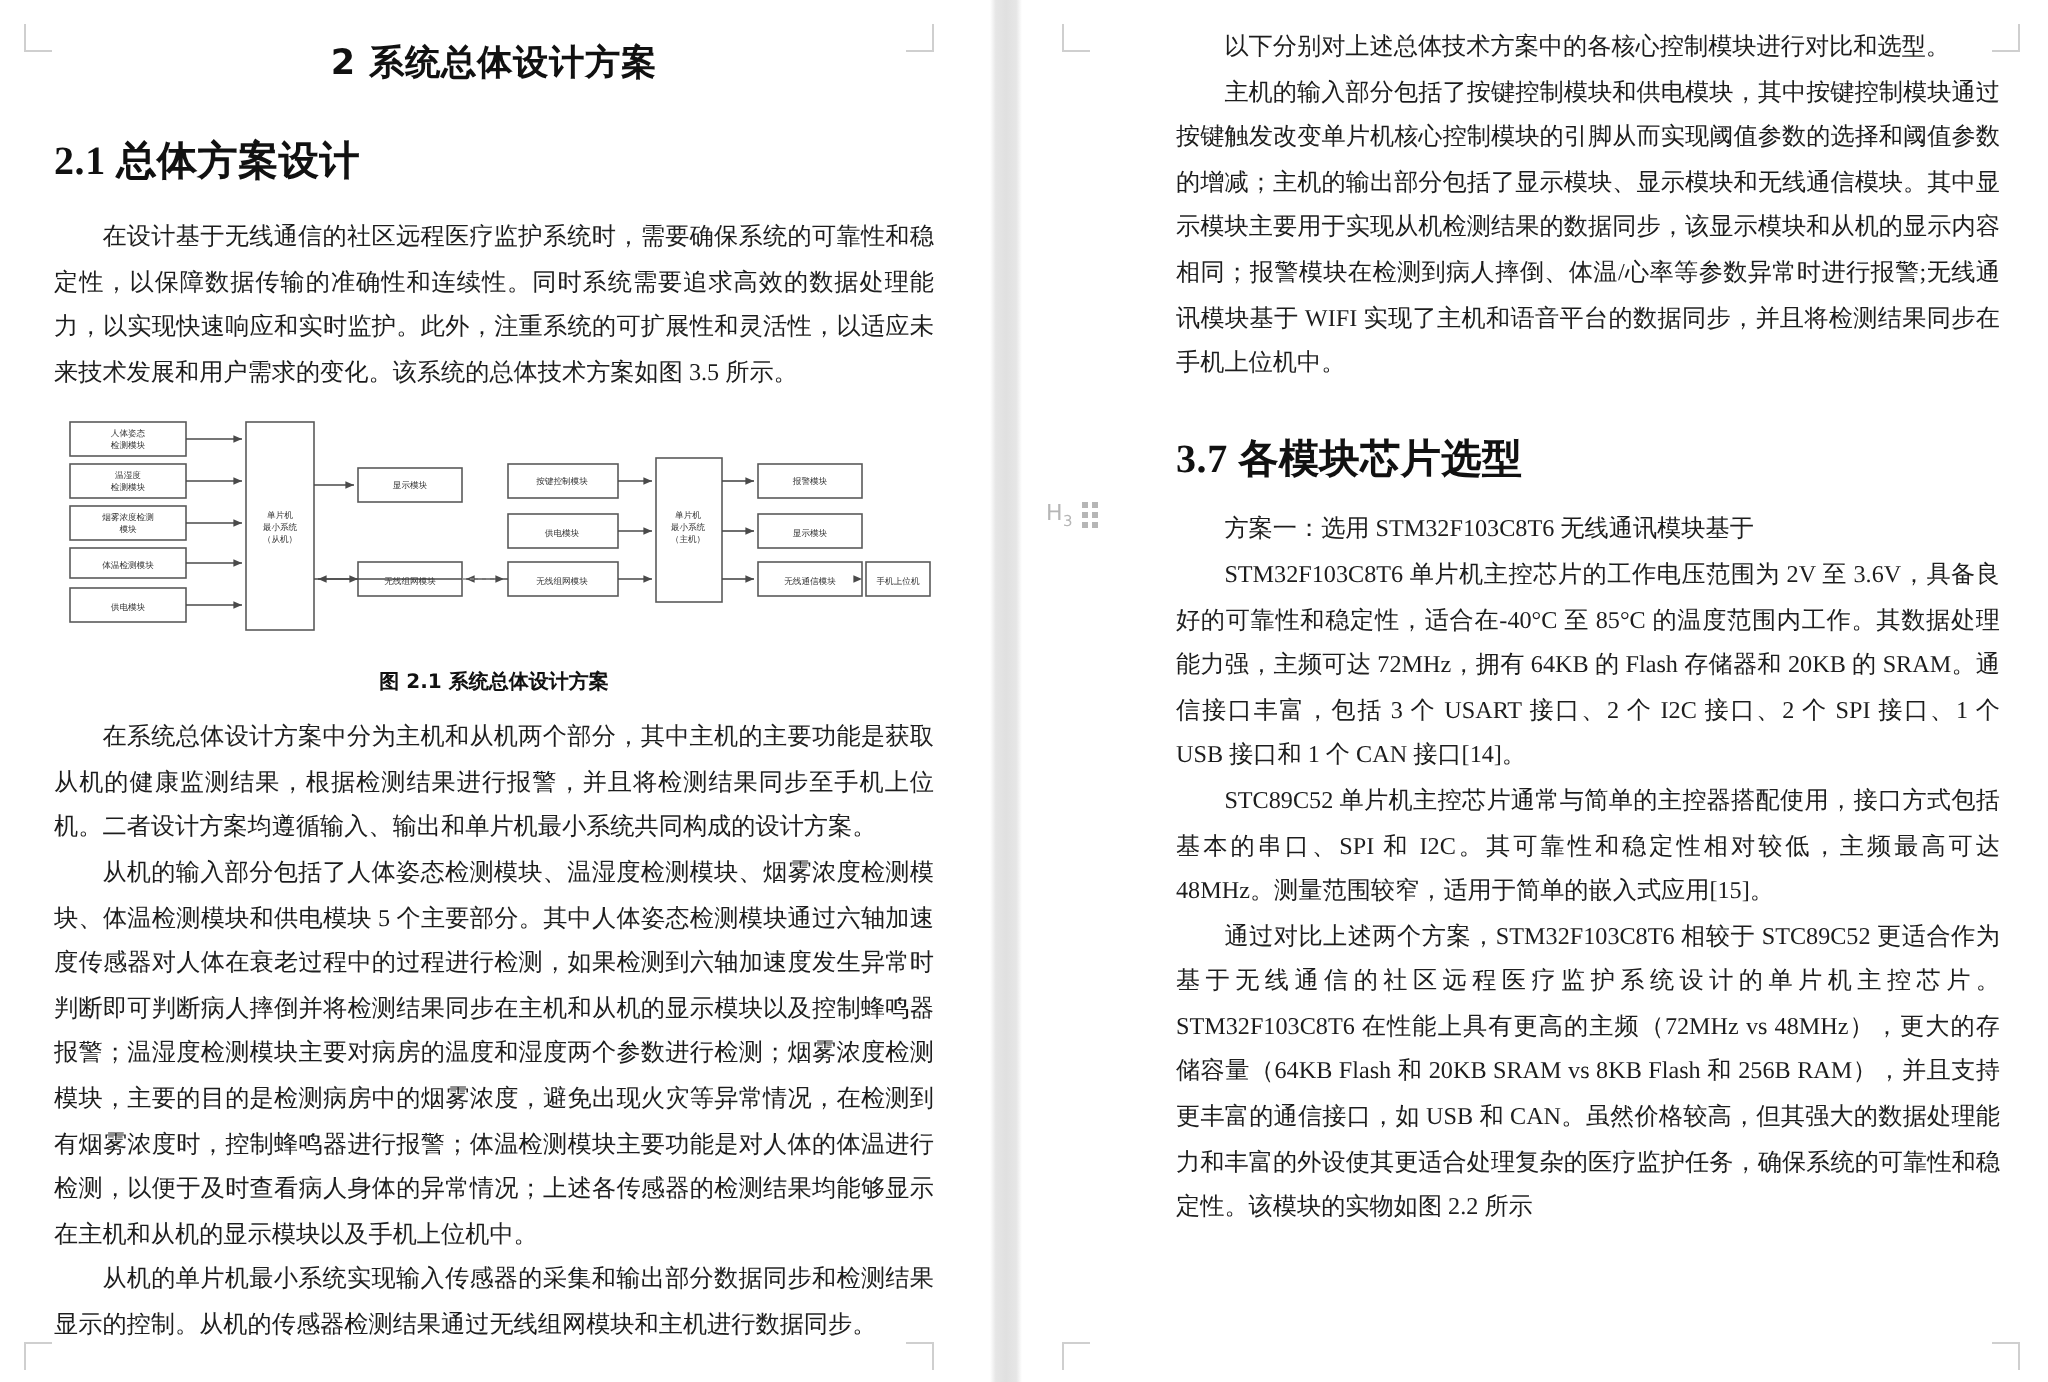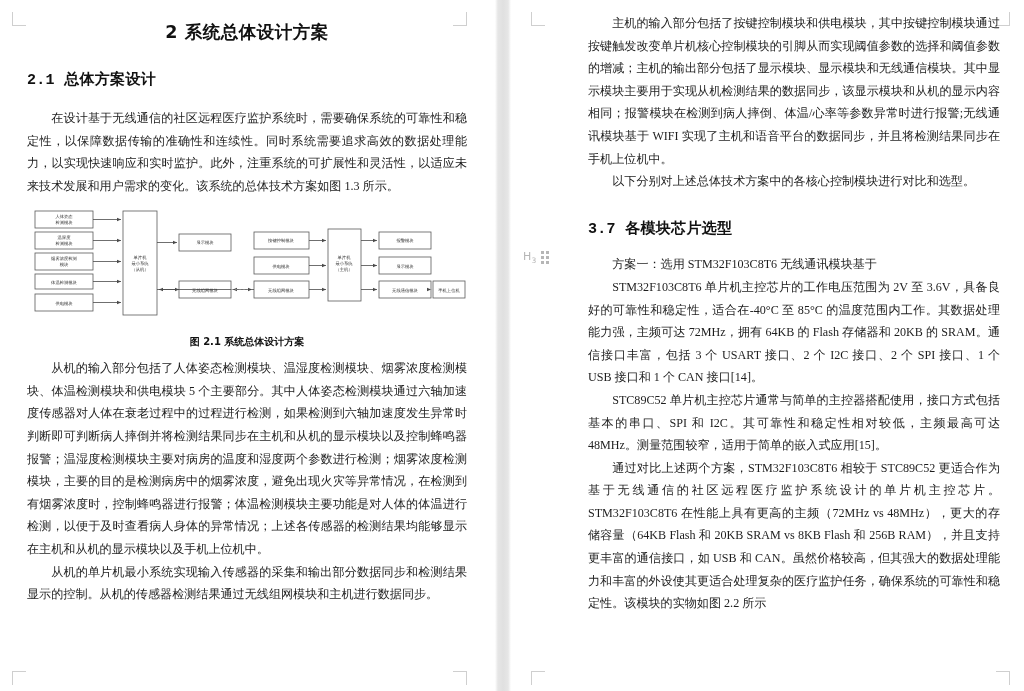--- a/index.html
+++ b/index.html
@@ -63,23 +63,23 @@
   h1.doc-h1 {
     font-family: "DejaVu Sans", "Liberation Sans", sans-serif;
     font-weight: bold;
     font-size: 17.5px;
     text-align: center;
     margin: 21px 0 0 0;
     letter-spacing: .5px;
     color: #111;
   }
   h2.doc-h2 {
-    font-family: Liberation Mono, monospace;
-    font-weight: bold;
-    font-size: 15px;
+    font-family: Liberation Serif, serif;
+    font-weight: bold;
+    font-size: 20px;
     margin: 26px 0 0 0;
     letter-spacing: .3px;
     color: #111;
   }
   h3.doc-h3 {
     font-family: "DejaVu Sans", "Liberation Sans", sans-serif;
     font-weight: bold;
     font-size: 13.6px;
     margin: 17px 0 0 0;
     letter-spacing: .2px;
@@ -134,21 +134,21 @@
     <div class="crop tr" style="right:28px; top:12px;"></div>
     <div class="crop bl" style="left:12px;  bottom:6px;"></div>
     <div class="crop br" style="right:28px; bottom:6px;"></div>
 
     <div class="body-col">
 
       <h1 class="doc-h1">2  系统总体设计方案</h1>
 
       <h2 class="doc-h2">2.1  总体方案设计</h2>
 
-      <p class="para gap">在设计基于无线通信的社区远程医疗监护系统时，需要确保系统的可靠性和稳定性，以保障数据传输的准确性和连续性。同时系统需要追求高效的数据处理能力，以实现快速响应和实时监护。此外，注重系统的可扩展性和灵活性，以适应未来技术发展和用户需求的变化。该系统的总体技术方案如图 1.3 所示。</p>
+      <p class="para gap">在设计基于无线通信的社区远程医疗监护系统时，需要确保系统的可靠性和稳定性，以保障数据传输的准确性和连续性。同时系统需要追求高效的数据处理能力，以实现快速响应和实时监护。此外，注重系统的可扩展性和灵活性，以适应未来技术发展和用户需求的变化。该系统的总体技术方案如图 3.5 所示。</p>
 
       <div class="diagram">
         <svg width="440" height="118" viewBox="0 0 440 118" xmlns="http://www.w3.org/2000/svg">
           <defs>
             <marker id="ah" markerWidth="6" markerHeight="6" refX="5.4" refY="3" orient="auto">
               <path d="M0,0.6 L5.4,3 L0,5.4 z" fill="#4a4a4a"></path>
             </marker>
           </defs>
           <g fill="none" stroke="#5a5a5a" stroke-width="0.8">
 
@@ -228,20 +228,21 @@
             <text x="378" y="61">显示模块</text>
             <text x="378" y="85">无线通信模块</text>
 
             <text x="422" y="85">手机上位机</text>
           </g>
         </svg>
       </div>
 
       <div class="fig-cap">图 2.1  系统总体设计方案</div>
 
+      <p class="para">在系统总体设计方案中分为主机和从机两个部分，其中主机的主要功能是获取从机的健康监测结果，根据检测结果进行报警，并且将检测结果同步至手机上位机。二者设计方案均遵循输入、输出和单片机最小系统共同构成的设计方案。</p>
       <p class="para">从机的输入部分包括了人体姿态检测模块、温湿度检测模块、烟雾浓度检测模块、体温检测模块和供电模块 5 个主要部分。其中人体姿态检测模块通过六轴加速度传感器对人体在衰老过程中的过程进行检测，如果检测到六轴加速度发生异常时判断即可判断病人摔倒并将检测结果同步在主机和从机的显示模块以及控制蜂鸣器报警；温湿度检测模块主要对病房的温度和湿度两个参数进行检测；烟雾浓度检测模块，主要的目的是检测病房中的烟雾浓度，避免出现火灾等异常情况，在检测到有烟雾浓度时，控制蜂鸣器进行报警；体温检测模块主要功能是对人体的体温进行检测，以便于及时查看病人身体的异常情况；上述各传感器的检测结果均能够显示在主机和从机的显示模块以及手机上位机中。</p>
       <p class="para">从机的单片机最小系统实现输入传感器的采集和输出部分数据同步和检测结果显示的控制。从机的传感器检测结果通过无线组网模块和主机进行数据同步。</p>
     </div>
   </div>
 
   <div class="gutter" style="left:495px;"></div>
 
   <div class="page right">
     <div class="crop tl" style="left:20px;  top:12px;"></div>
     <div class="crop tr" style="right:14px; top:12px;"></div>
@@ -254,22 +255,22 @@
         <i></i>
           <i></i>
           <i></i>
           <i></i>
           <i></i>
           <i></i>
       </span>
     </div>
 
     <div class="body-col" style="padding-top:12px;">
+      <p class="para">以下分别对上述总体技术方案中的各核心控制模块进行对比和选型。</p>
       <p class="para">主机的输入部分包括了按键控制模块和供电模块，其中按键控制模块通过按键触发改变单片机核心控制模块的引脚从而实现阈值参数的选择和阈值参数的增减；主机的输出部分包括了显示模块、显示模块和无线通信模块。其中显示模块主要用于实现从机检测结果的数据同步，该显示模块和从机的显示内容相同；报警模块在检测到病人摔倒、体温/心率等参数异常时进行报警;无线通讯模块基于 WIFI 实现了主机和语音平台的数据同步，并且将检测结果同步在手机上位机中。</p>
-      <p class="para">以下分别对上述总体技术方案中的各核心控制模块进行对比和选型。</p>
 
       <h2 class="doc-h2">3.7  各模块芯片选型</h2>
 
       <p class="para" style="margin-top:12px;">方案一：选用 STM32F103C8T6 无线通讯模块基于</p>
       <p class="para">STM32F103C8T6 单片机主控芯片的工作电压范围为 2V 至 3.6V，具备良好的可靠性和稳定性，适合在-40°C 至 85°C 的温度范围内工作。其数据处理能力强，主频可达 72MHz，拥有 64KB 的 Flash 存储器和 20KB 的 SRAM。通信接口丰富，包括 3 个 USART 接口、2 个 I2C 接口、2 个 SPI 接口、1 个 USB 接口和 1 个 CAN 接口[14]。</p>
       <p class="para">STC89C52 单片机主控芯片通常与简单的主控器搭配使用，接口方式包括基本的串口、SPI 和 I2C。其可靠性和稳定性相对较低，主频最高可达 48MHz。测量范围较窄，适用于简单的嵌入式应用[15]。</p>
       <p class="para">通过对比上述两个方案，STM32F103C8T6 相较于 STC89C52 更适合作为基于无线通信的社区远程医疗监护系统设计的单片机主控芯片。STM32F103C8T6 在性能上具有更高的主频（72MHz vs 48MHz），更大的存储容量（64KB Flash 和 20KB SRAM vs 8KB Flash 和 256B RAM），并且支持更丰富的通信接口，如 USB 和 CAN。虽然价格较高，但其强大的数据处理能力和丰富的外设使其更适合处理复杂的医疗监护任务，确保系统的可靠性和稳定性。该模块的实物如图 2.2 所示</p>
     </div>
   </div>
 

